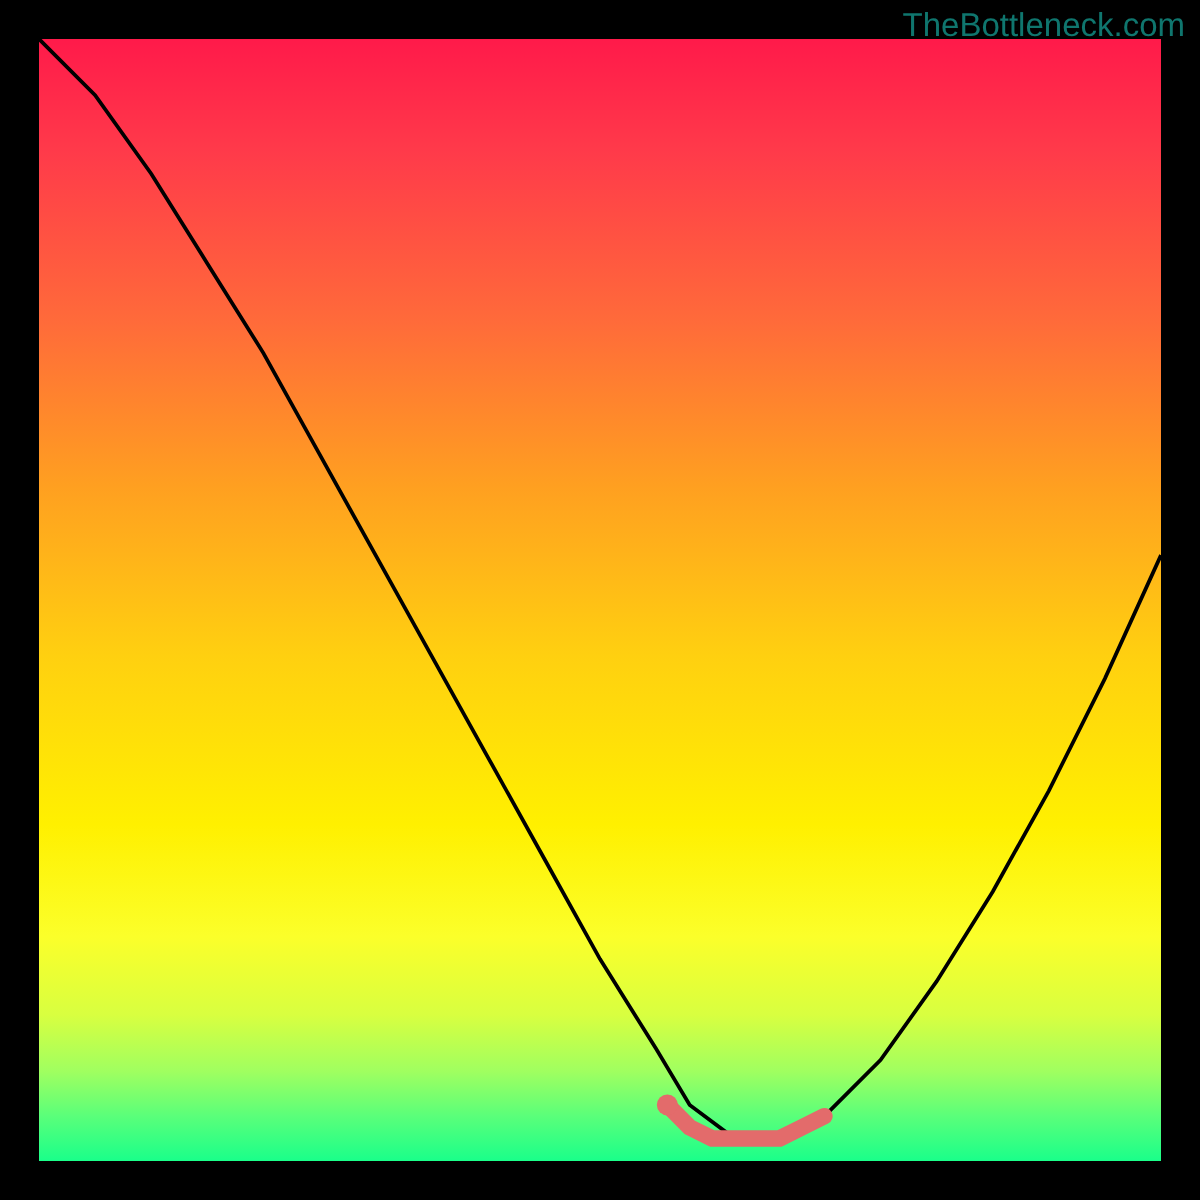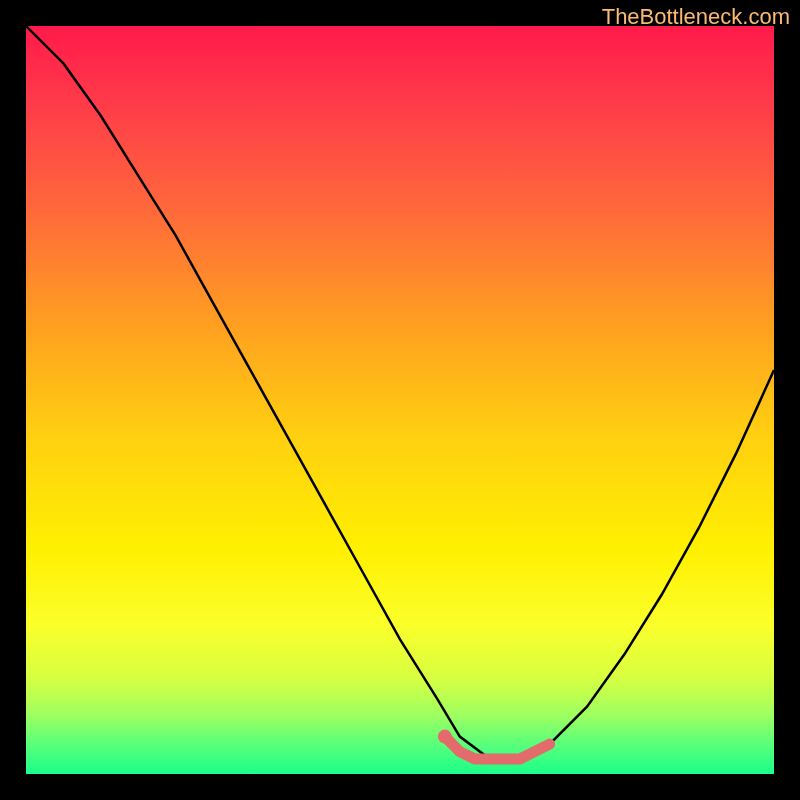--- a/index.html
+++ b/index.html
@@ -8,21 +8,21 @@
     height: 800px;
     background: #000;
     position: relative;
     overflow: hidden;
     font-family: Arial, sans-serif;
   }
   .watermark {
     position: absolute;
     top: 4px;
     right: 10px;
-    color: #fdba74;
+    color: #0f766e;
     font-size: 22px;
     font-weight: 500;
     z-index: 10;
   }
   .plot-area {
     position: absolute;
     left: 26px;
     top: 26px;
     width: 748px;
     height: 748px;

